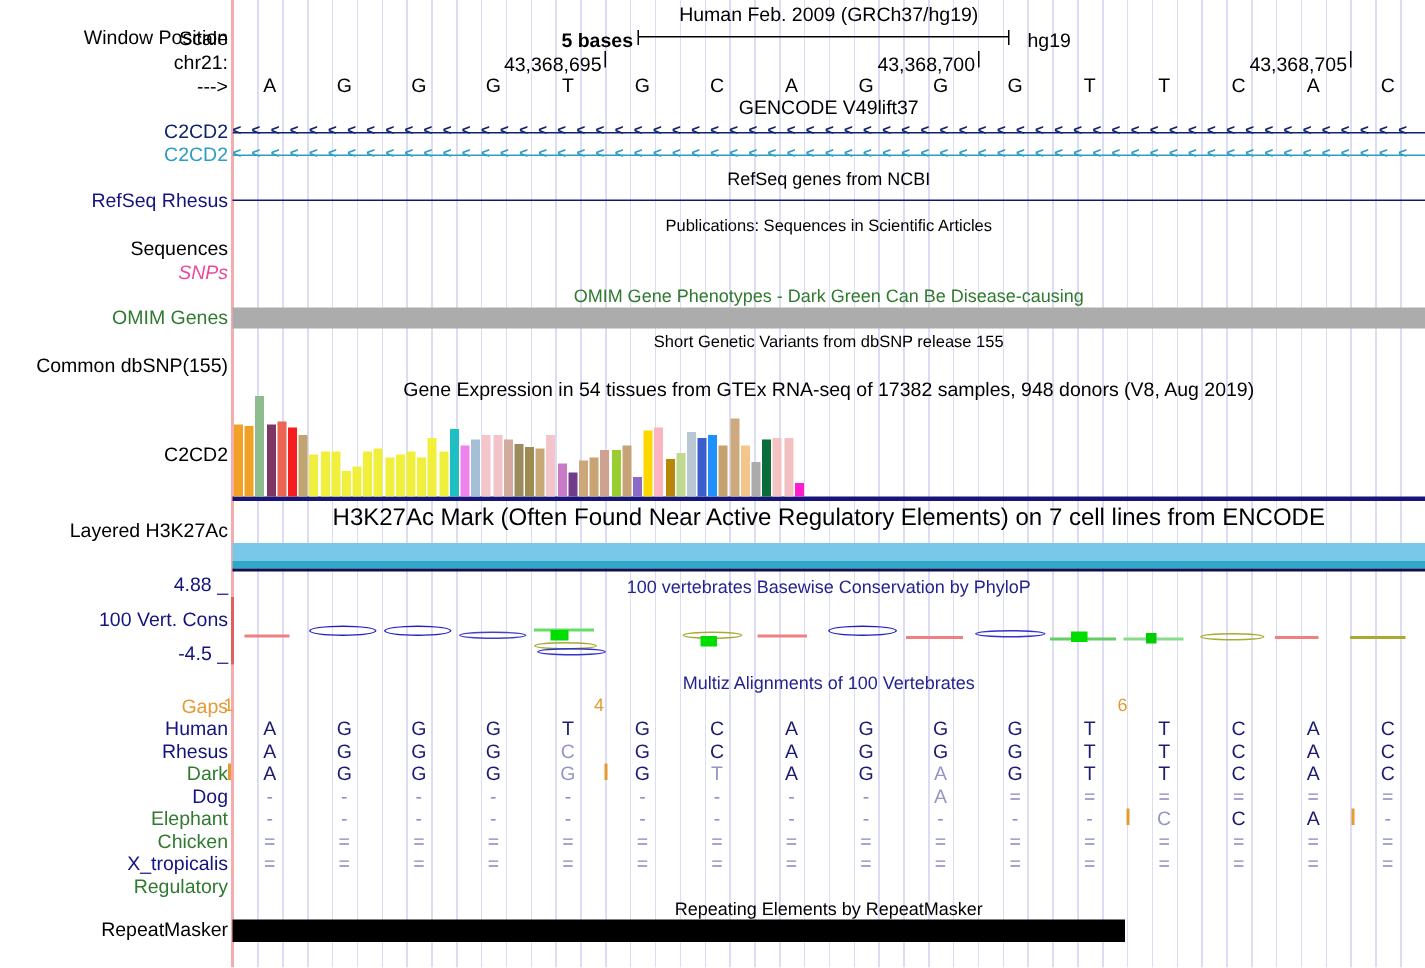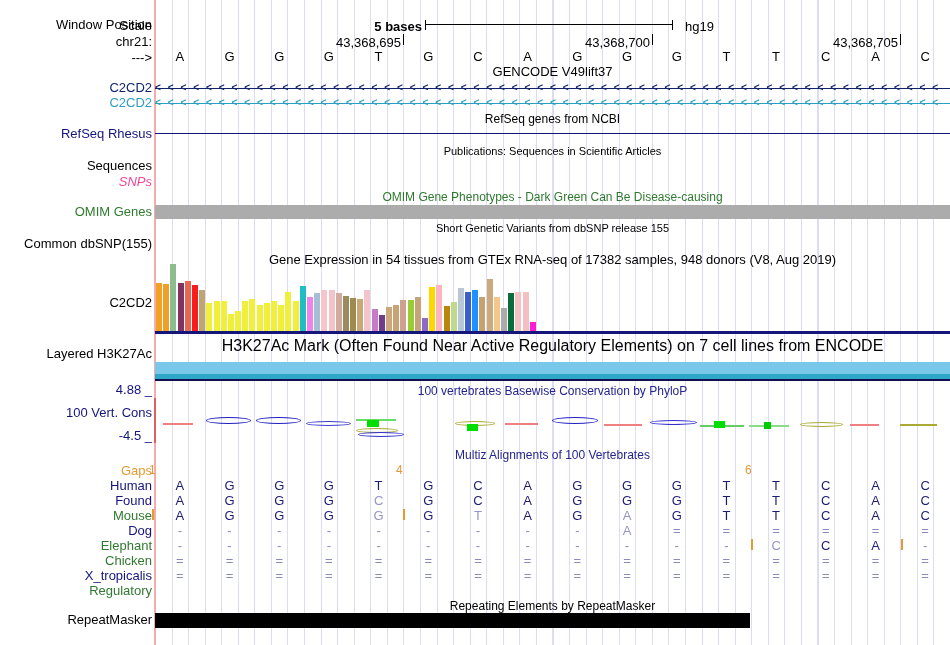--- a/index.html
+++ b/index.html
@@ -105,20 +105,21 @@
     <div style="height: 39px; background: rgb(244, 194, 194);"></div>
     <div style="height: 39px; background: rgb(242, 192, 192);"></div>
     <div style="height: 9px; background: rgb(255, 28, 206);"></div>
   </div>
 <div id="h3k-band1"></div>
 <div id="h3k-band2"></div>
 <div id="h3k-band3"></div>
 <div id="repeat-bar"></div>
 
 <div class="abs" style="left:155px;top:2px;width:795px;display:flex;justify-content:center;gap:22px;white-space:nowrap;">
+  <span>Human Feb. 2009 (GRCh37/hg19)</span>
 </div>
 <div class="abs" style="left:340px;top:19px;width:82px;text-align:right;font-weight:bold;">5 bases</div>
 <div id="scale-bracket" style="left:425px;top:20px;width:248px;"></div>
 <div class="abs" style="left:685px;top:19px;">hg19</div>
 
 <div id="left-labels">
     <div class="llabel" style="top: 18px; color: rgb(0, 0, 0);">Window Position</div>
     <div class="llabel" style="top: 19px; color: rgb(0, 0, 0);">Scale</div>
     <div class="llabel" style="top: 35px; color: rgb(0, 0, 0);">chr21:</div>
     <div class="llabel" style="top: 51px; color: rgb(0, 0, 0);">---&gt;</div>
@@ -129,22 +130,22 @@
     <div class="llabel" style="top: 175px; color: #ec4899; font-style: italic;">SNPs</div>
     <div class="llabel" style="top: 205px; color: rgb(47, 122, 47);">OMIM Genes</div>
     <div class="llabel" style="top: 237px; color: rgb(0, 0, 0);">Common dbSNP(155)</div>
     <div class="llabel" style="top: 296px; color: rgb(0, 0, 0);">C2CD2</div>
     <div class="llabel" style="top: 347px; color: rgb(0, 0, 0);">Layered H3K27Ac</div>
     <div class="llabel" style="top: 383px; color: rgb(20, 20, 126);">4.88 _</div>
     <div class="llabel" style="top: 406px; color: rgb(20, 20, 126);">100 Vert. Cons</div>
     <div class="llabel" style="top: 429px; color: rgb(20, 20, 126);">-4.5 _</div>
     <div class="llabel" style="top: 464px; color: rgb(229, 154, 51);">Gaps</div>
     <div class="llabel" style="top: 479px; color: rgb(20, 20, 126);">Human</div>
-    <div class="llabel" style="top: 494px; color: rgb(20, 20, 126);">Found</div>
-    <div class="llabel" style="top: 509px; color: rgb(47, 122, 47);">Mouse</div>
+    <div class="llabel" style="top: 494px; color: rgb(20, 20, 126);">Rhesus</div>
+    <div class="llabel" style="top: 509px; color: rgb(47, 122, 47);">Dark</div>
     <div class="llabel" style="top: 524px; color: rgb(20, 20, 126); text-align: right;">Dog</div>
     <div class="llabel" style="top: 539px; color: rgb(47, 122, 47);">Elephant</div>
     <div class="llabel" style="top: 554px; color: rgb(47, 122, 47);">Chicken</div>
     <div class="llabel" style="top: 569px; color: rgb(20, 20, 126);">X_tropicalis</div>
     <div class="llabel" style="top: 584px; color: rgb(47, 122, 47);">Regulatory</div>
     <div class="llabel" style="top: 613px; color: rgb(0, 0, 0);">RepeatMasker</div>
   </div>
 <div id="center-titles">
     <div class="ctitle" style="top: 65px; color: rgb(0, 0, 0); font-size: 13px;">GENCODE V49lift37</div>
     <div class="ctitle" style="top: 113px; color: rgb(0, 0, 0); font-size: 12px;">RefSeq genes from NCBI</div>

